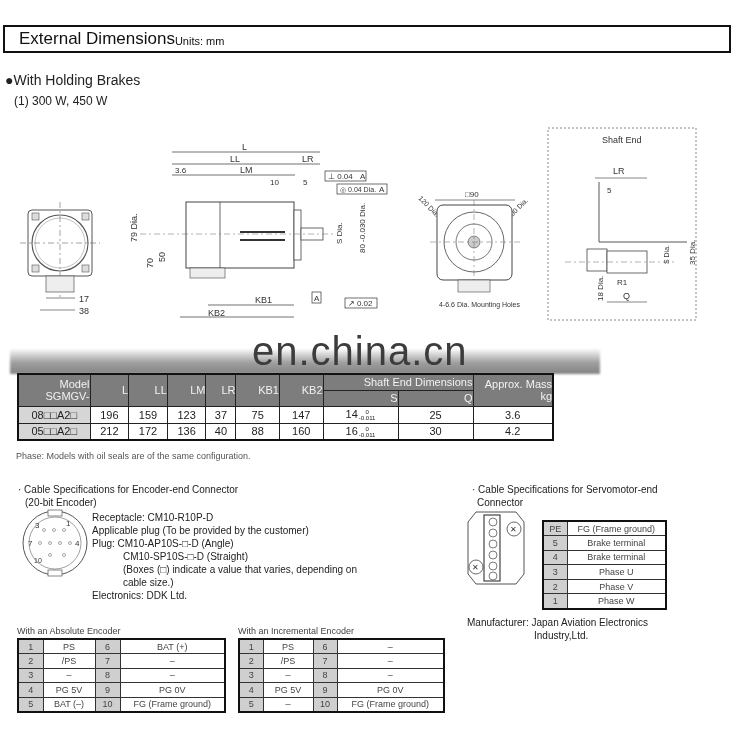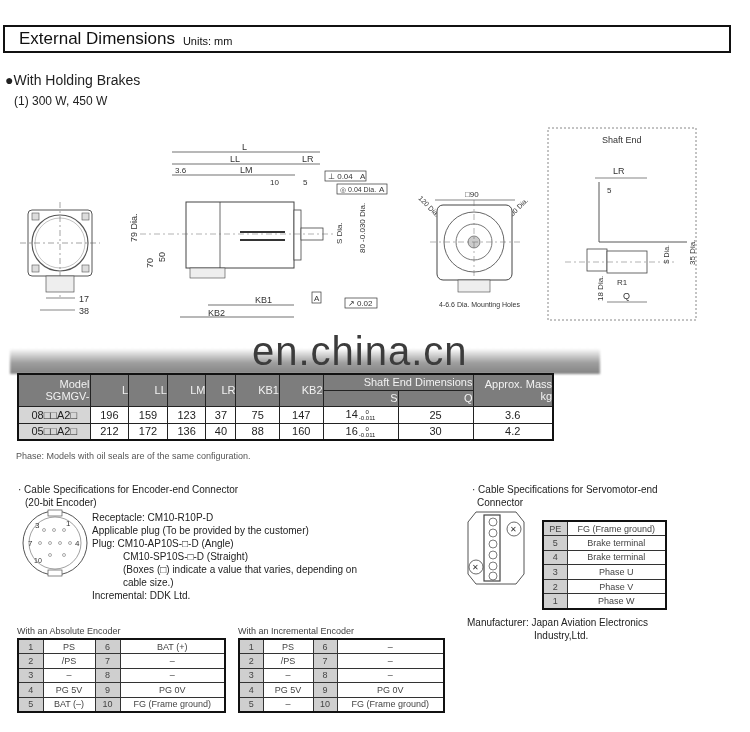--- a/index.html
+++ b/index.html
@@ -7,21 +7,21 @@
   body { position: relative; font-family: "Liberation Sans", sans-serif; color: #222; }
 
   .abs { position: absolute; }
 
   .header-box {
     left: 3px; top: 25px; width: 728px; height: 28px;
     border: 2px solid #111; background: #fff;
     display: flex; align-items: center; padding-left: 14px;
   }
   .header-title { font-size: 17px; color: #111; }
-  .header-units { font-size: 11px; color: #111; margin-left: 8px; margin-top: 3px; }
+  .header-units { font-size: 11px; color: #111; margin-left: 0; margin-top: 3px; }
 
   .section-title { left: 5px; top: 72px; font-size: 14px; color: #222; }
   .section-sub { left: 14px; top: 94px; font-size: 12px; color: #222; }
 
   svg.drawing { position: absolute; overflow: visible; }
   svg.drawing text { font-family: "Liberation Sans", sans-serif; fill: #333; }
 
   .watermark-band {
     left: 10px; top: 349px; width: 590px; height: 25px;
     background: linear-gradient(to bottom, #fafafa 0%, #9a9a9a 55%, #7d7d7d 100%);
@@ -250,21 +250,21 @@
   <circle cx="44" cy="47" r="1.5" fill="none" stroke="#555" stroke-width=".5"></circle>
 </svg>
 
 <div class="abs" style="left:92px;top:511px">
   <div class="cable-text">Receptacle: CM10-R10P-D</div>
   <div class="cable-text">Applicable plug (To be provided by the customer)</div>
   <div class="cable-text">Plug: CM10-AP10S-□-D (Angle)</div>
   <div class="cable-text" style="padding-left:31px">CM10-SP10S-□-D (Straight)</div>
   <div class="cable-text" style="padding-left:31px">(Boxes (□) indicate a value that varies, depending on</div>
   <div class="cable-text" style="padding-left:31px">cable size.)</div>
-  <div class="cable-text">Incremental: DDK Ltd.</div>
+  <div class="cable-text">Electronics: DDK Ltd.</div>
 </div>
 
 <div class="abs" style="left:472px;top:483px">
   <div class="cable-title">· Cable Specifications for Servomotor-end</div>
   <div class="cable-title" style="padding-left:5px">Connector</div>
 </div>
 
 <svg class="drawing" style="left:466px;top:510px" width="60" height="76" viewBox="0 0 60 76">
   <polygon points="10,2 50,2 58,12 58,64 50,74 10,74 2,64 2,12" fill="#fff" stroke="#555" stroke-width="1"></polygon>
   <rect x="18" y="5" width="16" height="66" fill="#fff" stroke="#444" stroke-width="1.2"></rect>

